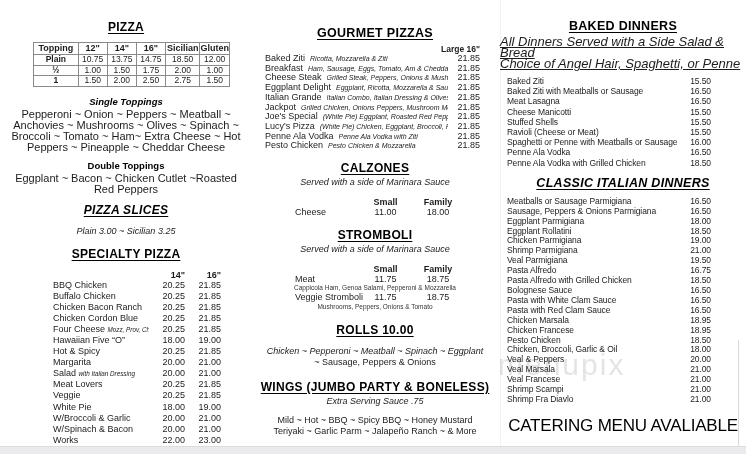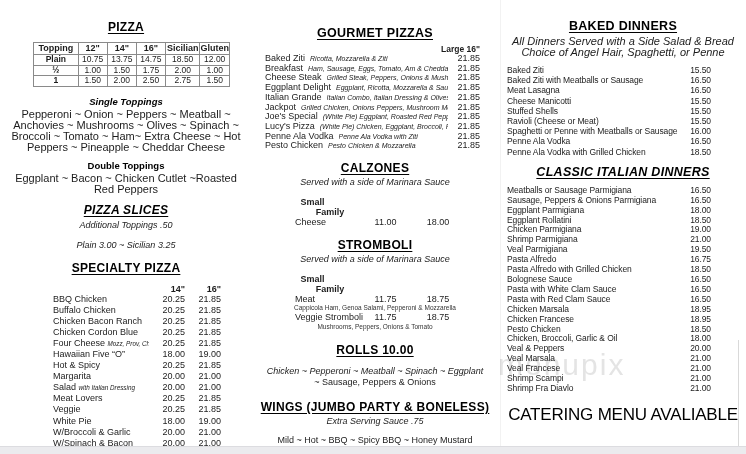--- a/index.html
+++ b/index.html
@@ -39,33 +39,33 @@
   .sp-p{width:36px;text-align:right;}
 
   
   .g-size{font-weight:bold;font-size:8.5px;text-align:right;padding-right:20px;margin-top:4px;}
   .g-row{display:flex;padding:0 20px 0 15px;font-size:9px;line-height:9.7px;align-items:baseline;}
   .g-name{white-space:nowrap;}
   .g-desc{flex:1;font-style:italic;font-size:7px;margin-left:5px;white-space:nowrap;overflow:hidden;}
   .g-price{width:32px;text-align:right;}
 
   
-  .cz-head{display:flex;padding-left:45px;font-weight:bold;font-size:9px;margin-top:9px;flex-direction:column;}
+  .cz-head{display:flex;padding-left:45px;font-weight:bold;font-size:9px;margin-top:9px;}
   .cz-row{display:flex;padding-left:45px;font-size:9px;line-height:10.5px;}
   .cz-name{width:73px;white-space:nowrap;}
   .cz-small{width:35px;text-align:center;}
   .cz-family{width:70px;text-align:center;}
   .st-note{font-size:6.5px;line-height:8px;text-align:center;color:#333;}
 
   .mid-line{font-size:9px;line-height:11px;text-align:center;}
   .dozen{font-size:9.5px;text-align:center;margin-top:9px;}
   .dozen .dz-price{margin-left:10px;}
 
   
-  .r-sub{font-style:italic;font-size:11px;line-height:11px;text-align:center;}
+  .r-sub{font-style:italic;font-size:13px;line-height:11px;text-align:left;text-decoration:underline;}
   .r-row{display:flex;justify-content:space-between;padding:0 35px 0 7px;
          font-size:8.5px;line-height:10.2px;letter-spacing:-.1px;}
   .r-row .r-name{white-space:nowrap;}
   .classic .r-row{line-height:9.9px;text-align:center;}
   .catering{font-weight:normal;font-size:17px;letter-spacing:-.2px;text-align:center;margin-top:11px;color:#000;}
 
   
   .watermark{position:absolute;left:498px;top:348px;z-index:1;font-size:30px;color:#cfcfcf;
              opacity:.55;letter-spacing:2px;font-weight:400;}
   .bottom-strip{position:absolute;left:0;bottom:0;width:746px;height:7px;background:#ebebee;
@@ -126,21 +126,20 @@
       </tbody>
   </table>
 
   <div class="subbold m9">Single Toppings</div>
   <div class="tops">Pepperoni ~ Onion ~ Peppers ~ Meatball ~ Anchovies ~ Mushrooms ~ Olives ~ Spinach ~ Broccoli ~ Tomato ~ Ham~ Extra Cheese ~ Hot Peppers ~ Pineapple ~ Cheddar Cheese</div>
 
   <div class="subbold" style="margin-top:7px;">Double Toppings</div>
   <div class="tops">Eggplant ~ Bacon ~ Chicken Cutlet ~Roasted Red Peppers</div>
 
   <div class="h1 m9">PIZZA SLICES</div>
-  <div class="mid-line itl" style="margin-top:3px;">Additional Toppings .50</div>
   <div class="mid-line m9">Plain 3.00 ~ Sicilian 3.25</div>
 
   <div class="h1 m11">SPECIALTY PIZZA</div>
   <div class="sp-head">
     <span class="sp"></span>
     <span class="pc">14"</span>
     <span class="pc">16"</span>
   </div>
   <div>
 

